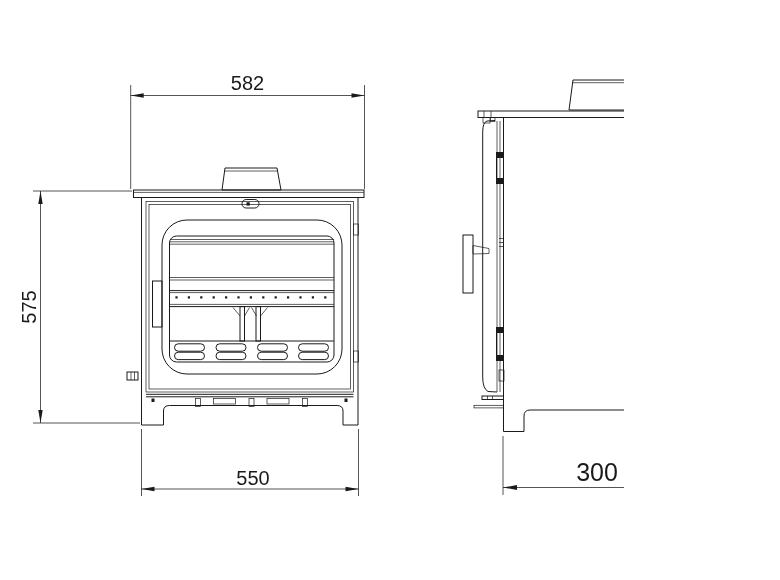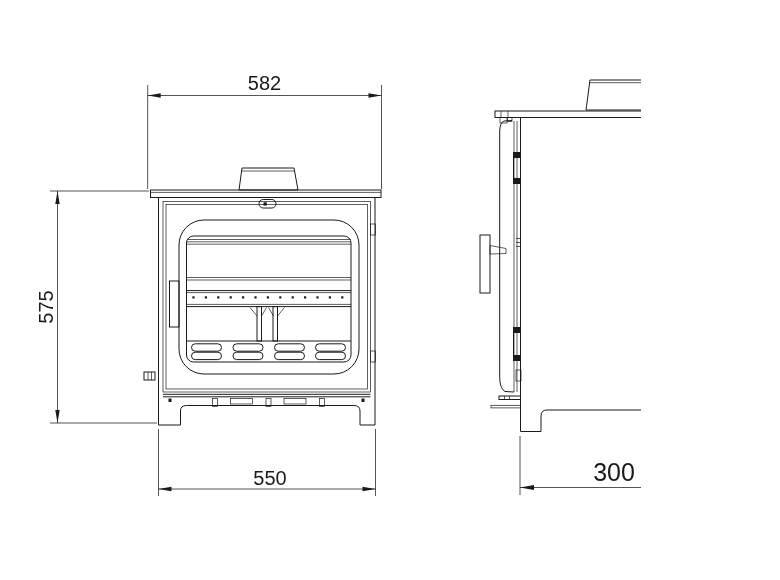--- a/index.html
+++ b/index.html
@@ -2,21 +2,20 @@
 <html><head>
 <meta charset="utf-8">
 <style>
   html,body{margin:0;padding:0;background:#ffffff;}
   .canvas{
     position:relative;
     width:624px;height:580px;
     background:#ffffff;
     overflow:hidden;
     font-family:"Liberation Sans", sans-serif;
-    padding-left:17px;
   }
   svg{display:block;}
   .obj{stroke:#1a1a1a;stroke-width:1;fill:none;}
   .obj-thin{stroke:#1a1a1a;stroke-width:0.7;fill:none;}
   .obj-fill{fill:#1a1a1a;stroke:none;}
   .obj-thick{stroke:#1a1a1a;stroke-width:1.8;fill:none;}
   .dim{stroke:#2a2a2a;stroke-width:0.8;fill:none;}
   .dim-arrow{fill:#1a1a1a;stroke:none;}
   .dim-text{fill:#1a1a1a;font-family:"Liberation Sans",sans-serif;}
 </style>

